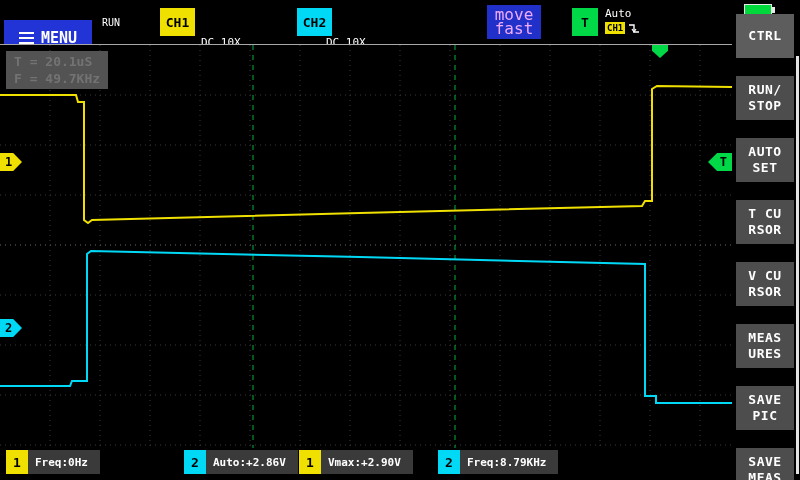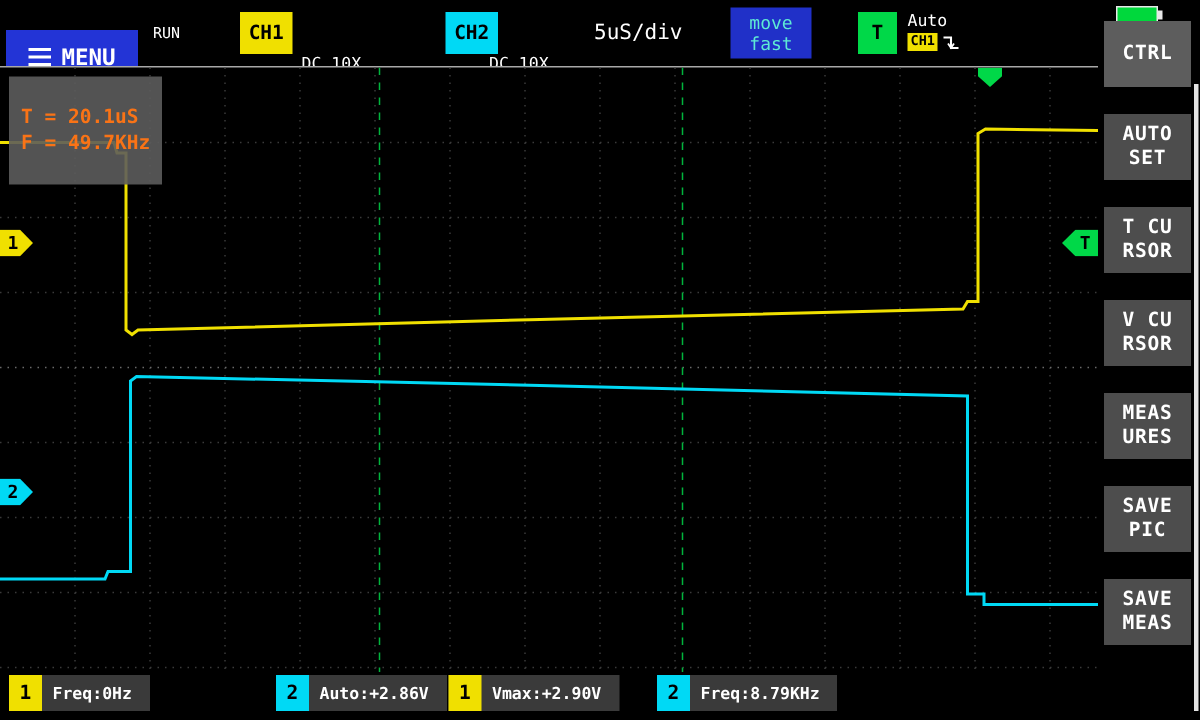--- a/index.html
+++ b/index.html
@@ -16,42 +16,42 @@
   .hamburger{display:flex;flex-direction:column;gap:3px;}
   .hamburger span{display:block;width:15px;height:2px;background:#fff;}
   .run-status{position:absolute;left:102px;top:0;height:44px;display:flex;align-items:center;color:#fff;font-size:10px;}
   .badge{display:flex;align-items:center;justify-content:center;font-weight:bold;color:#000;}
   .ch1-badge{position:absolute;left:160px;top:8px;width:35px;height:28px;background:var(--ch1);font-size:13px;}
   .ch2-badge{position:absolute;left:285px;top:8px;width:35px;height:28px;background:var(--ch2);font-size:13px;margin-left:12px;}
   .ch-info{position:absolute;top:8px;color:#fff;font-size:11px;line-height:14px;white-space:pre;}
   .ch1-info{left:201px;}
   .ch2-info{left:326px;}
   .timebase{position:absolute;left:396px;top:0;height:44px;display:flex;align-items:center;color:#fff;font-size:14px;}
-  .move-btn{position:absolute;left:487px;top:5px;width:54px;height:34px;background:var(--blue2);color:#5eead4;
-    display:flex;flex-direction:column;align-items:center;justify-content:center;font-size:12px;line-height:14px;cursor:pointer;}
+  .move-btn{position:absolute;left:487px;top:5px;width:54px;height:34px;background:var(--blue2);color:#f0abfc;
+    display:flex;flex-direction:column;align-items:center;justify-content:center;font-size:16px;line-height:14px;cursor:pointer;}
   .trig-badge{position:absolute;left:572px;top:8px;width:26px;height:28px;background:var(--trig);font-size:13px;}
   .trig-info{position:absolute;left:605px;top:7px;color:#fff;font-size:11px;line-height:13px;}
   .trig-row{display:flex;align-items:center;gap:3px;margin-top:2px;}
   .mini-badge{background:var(--ch1);color:#000;font-size:9px;font-weight:bold;padding:1px 2px;line-height:10px;}
   .battery{position:absolute;left:744px;top:4px;display:flex;align-items:center;}
   .battery-body{width:28px;height:12px;border:1px solid #e8e8e8;background:#00d83c;}
   .battery-nub{width:3px;height:6px;background:#e8e8e8;}
 
   
   .sidebar{position:absolute;left:736px;top:14px;width:58px;display:flex;flex-direction:column;gap:18px;}
   .side-btn{height:44px;background:#4d4d4d;color:#fff;font-size:13px;font-weight:bold;letter-spacing:.5px;
     display:flex;flex-direction:column;align-items:center;justify-content:center;line-height:16px;cursor:pointer;}
   .side-btn.active{background:#5d5d5d;}
   .right-edge{position:absolute;left:796px;top:56px;width:3px;height:418px;background:#e4e4e4;}
 
   
   .scope{position:absolute;left:0;top:44px;width:732px;height:404px;background:#000;border-top:1px solid #a8a8a8;}
   .scope svg{position:absolute;left:0;top:0;}
-  .info-box{position:absolute;left:6px;top:6px;background:rgba(92,92,92,.9);color:#f97316;font-size:13px;
-    line-height:17px;padding:19px 8px;font-weight:bold;}
+  .info-box{position:absolute;left:6px;top:6px;background:rgba(92,92,92,.9);color:#737373;font-size:13px;
+    line-height:17px;padding:2px 8px;font-weight:bold;}
   .marker{position:absolute;font-weight:bold;font-size:12px;color:#000;display:flex;align-items:center;}
   .ch-marker{left:0;width:22px;height:18px;padding-left:5px;
     clip-path:polygon(0 0,60% 0,100% 50%,60% 100%,0 100%);}
   .ch1-m{top:108px;background:var(--ch1);}
   .ch2-m{top:274px;background:var(--ch2);}
   .trig-m{right:0;top:108px;width:24px;height:18px;background:var(--trig);justify-content:flex-end;padding-right:5px;
     clip-path:polygon(100% 0,38% 0,0 50%,38% 100%,100% 100%);}
   .trig-pos{position:absolute;left:652px;top:0;width:16px;height:13px;background:var(--trig);
     clip-path:polygon(0 0,100% 0,100% 45%,50% 100%,0 45%);}
 
@@ -83,21 +83,20 @@
       <div>DC 10X</div>
       <div>2V/div</div>
     </div>
 
     <div class="badge ch2-badge">CH2</div>
     <div class="ch-info ch2-info">
       <div>DC 10X</div>
       <div>2V/div</div>
     </div>
 
-    <div class="timebase">5uS/div</div>
 
     <div class="move-btn">
       <div>move</div>
       <div>fast</div>
     </div>
 
     <div class="badge trig-badge">T</div>
     <div class="trig-info">
       <div>Auto</div>
       <div class="trig-row">
@@ -111,20 +110,24 @@
 
     <div class="battery">
       <div class="battery-body"></div>
         <div class="battery-nub"></div>
     </div>
   </div>
 
   <div class="sidebar">
       <div class="side-btn active">
         <div>CTRL</div>
+      </div>
+      <div class="side-btn">
+        <div>RUN/</div>
+        <div>STOP</div>
       </div>
       <div class="side-btn">
         <div>AUTO</div>
         <div>SET</div>
       </div>
       <div class="side-btn">
         <div>T CU</div>
         <div>RSOR</div>
       </div>
       <div class="side-btn">

